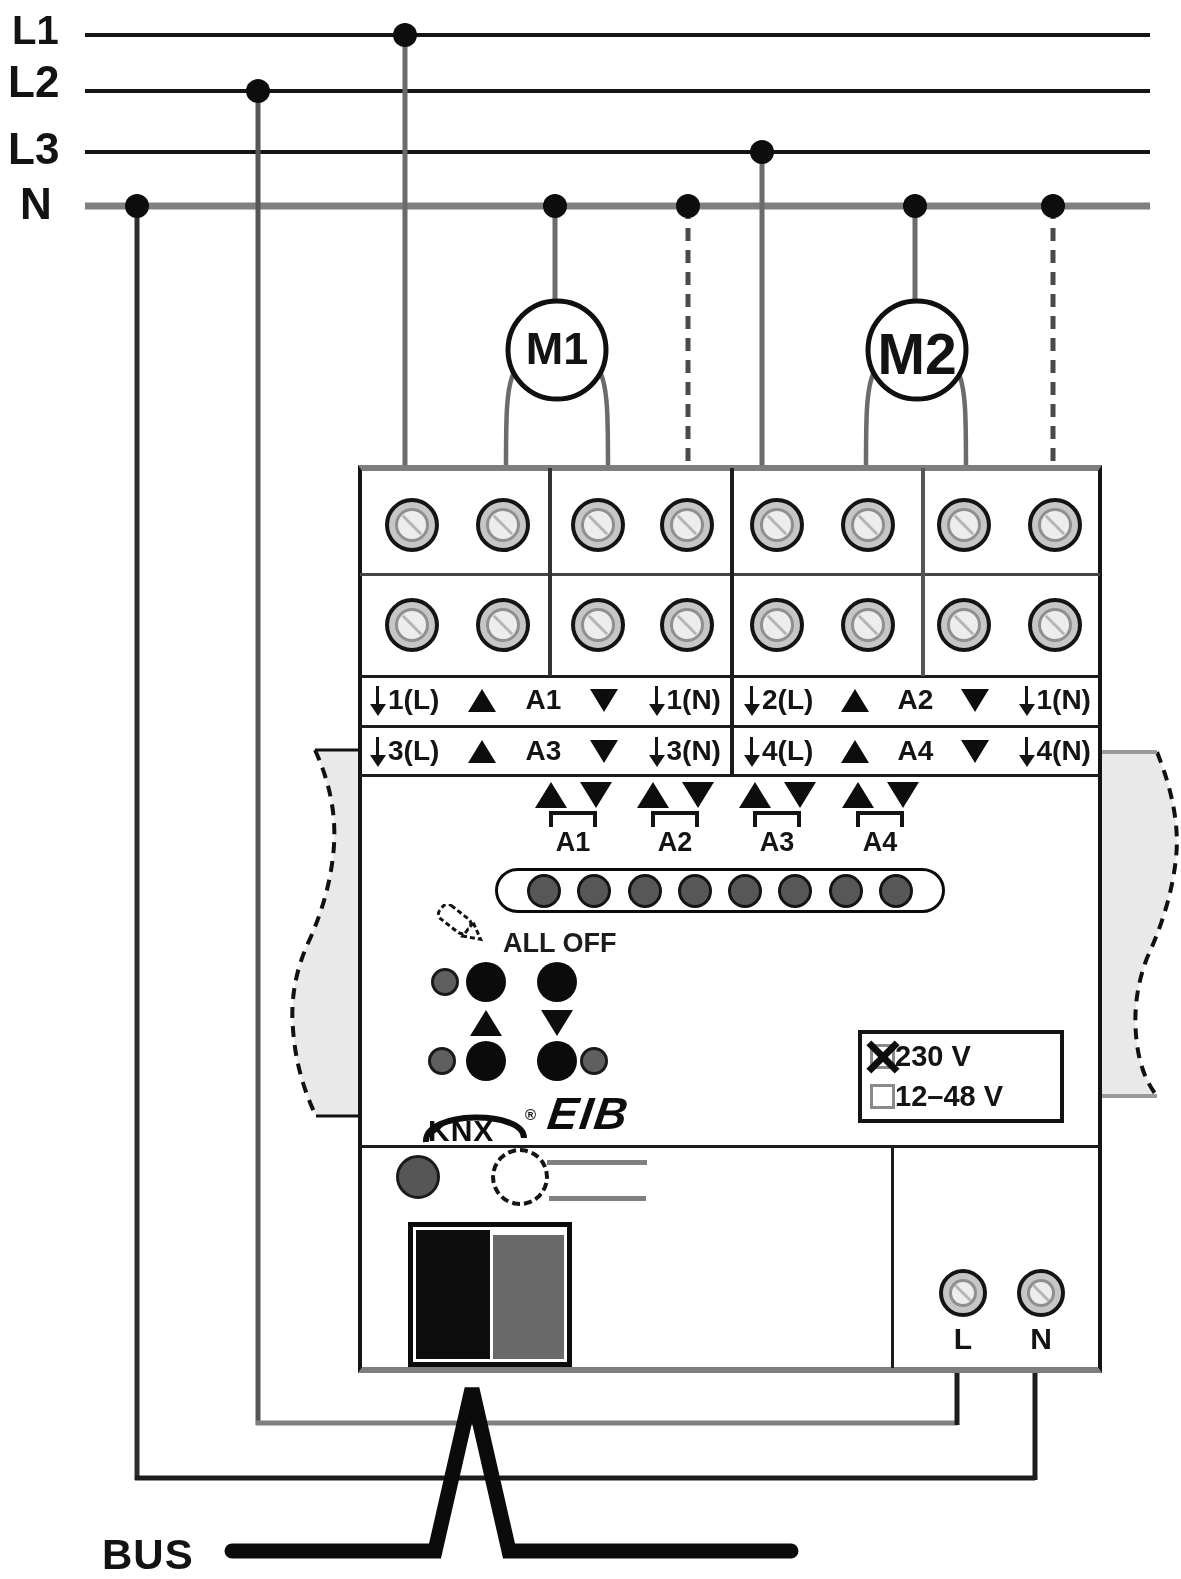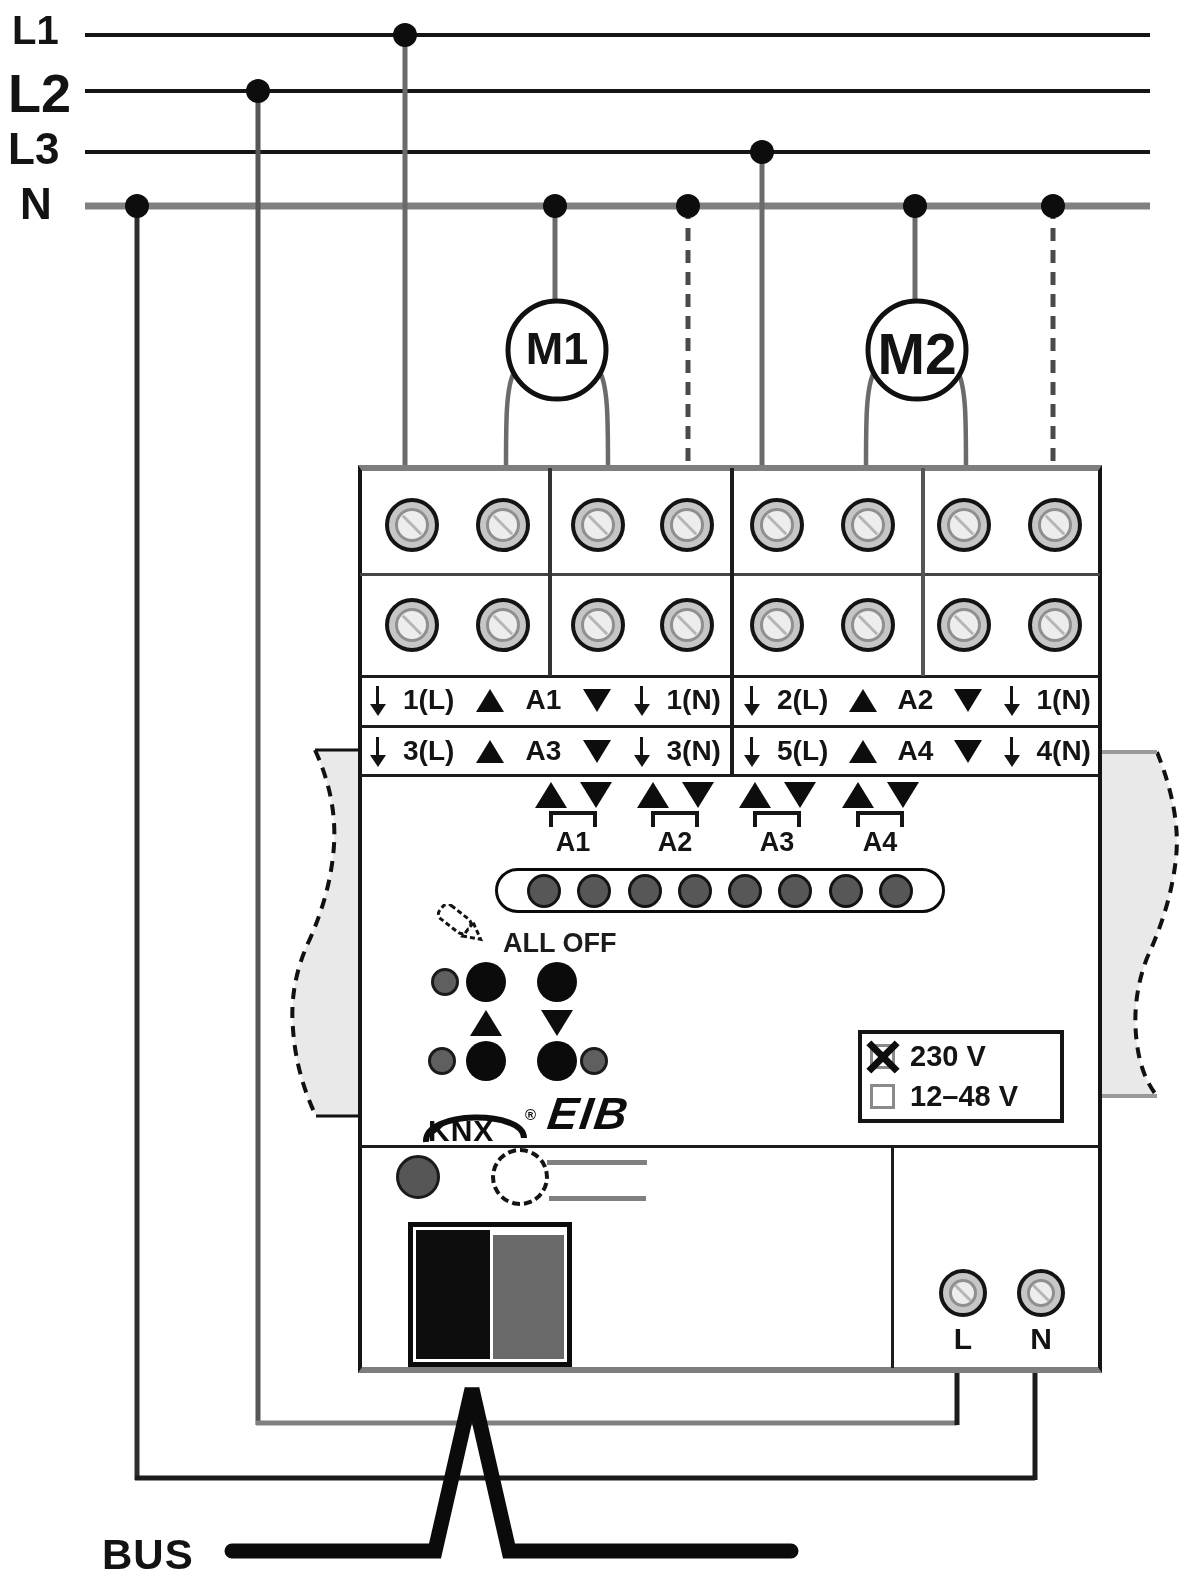--- a/index.html
+++ b/index.html
@@ -29,21 +29,21 @@
     background:#b5b5b5;transform:translate(-50%,-50%) rotate(45deg);}
   .screw.sm{width:48px;height:48px;}
   .screw.sm::after{width:22px;}
   
   .termrow{position:absolute;display:flex;align-items:center;justify-content:space-between;
     padding:0 7px;box-sizing:border-box;font-weight:bold;font-size:28px;z-index:3;color:#141414;}
   .wireglyph{display:inline-block;position:relative;width:17px;height:31px;}
   .wireglyph::before{content:"";position:absolute;left:7px;top:1px;width:3px;height:19px;background:#141414;}
   .wireglyph::after{content:"";position:absolute;left:1px;top:19px;width:0;height:0;
     border-left:8px solid transparent;border-right:8px solid transparent;border-top:12px solid #141414;}
-  .lgroup{display:flex;align-items:center;gap:17px;}
+  .lgroup{display:flex;align-items:center;gap:2px;}
   .tri-up{width:0;height:0;border-left:16px solid transparent;border-right:16px solid transparent;
     border-bottom:26px solid #0d0d0d;}
   .tri-down{width:0;height:0;border-left:16px solid transparent;border-right:16px solid transparent;
     border-top:26px solid #0d0d0d;}
   .tri-sm{border-left-width:14px;border-right-width:14px;}
   .tri-sm.tri-up{border-bottom-width:23px;}
   .tri-sm.tri-down{border-top-width:23px;}
   
   .igroup{position:absolute;width:84px;z-index:3;}
   .igroup .tris{display:flex;justify-content:center;gap:13px;}
@@ -61,21 +61,21 @@
   .tri-abs{position:absolute;z-index:3;}
   
   .knx{position:absolute;width:112px;height:52px;z-index:3;}
   .knx .word{position:absolute;left:8px;bottom:2px;font-weight:bold;font-size:30px;letter-spacing:1px;color:#0d0d0d;}
   .knx .reg{position:absolute;right:-4px;top:8px;font-size:15px;font-weight:bold;color:#0d0d0d;}
   .eib{position:absolute;font-weight:bold;font-style:italic;font-size:45px;letter-spacing:2px;
     transform:skewX(-8deg);color:#0d0d0d;z-index:3;}
   
   .vbox{position:absolute;width:206px;height:93px;border:4px solid #141414;box-sizing:border-box;
     display:flex;flex-direction:column;justify-content:space-around;padding:3px 8px;z-index:3;background:#fff;}
-  .vrow{display:flex;align-items:center;gap:15px;}
+  .vrow{display:flex;align-items:center;}
   .cb{position:relative;width:25px;height:25px;border:3px solid #8a8a8a;box-sizing:border-box;background:#fff;}
   .cb.checked::before,.cb.checked::after{content:"";position:absolute;left:50%;top:50%;
     width:40px;height:7px;background:#0d0d0d;}
   .cb.checked::before{transform:translate(-50%,-50%) rotate(45deg);}
   .cb.checked::after{transform:translate(-50%,-50%) rotate(-45deg);}
   .vlabel{font-weight:bold;font-size:29px;color:#141414;}
   
   .prg-led{position:absolute;width:44px;height:44px;border-radius:50%;background:#565656;
     border:3px solid #1a1a1a;box-sizing:border-box;z-index:3;}
   .prg-btn{position:absolute;width:58px;height:58px;border-radius:50%;background:#fff;
@@ -135,21 +135,21 @@
 
     <polyline points="256,1423 957,1423" fill="none" stroke="#808080" stroke-width="5"></polyline>
     <line x1="957" y1="1425" x2="957" y2="1371" stroke="#1c1c1c" stroke-width="5"></line>
     <polyline points="135,1478 1035,1478" fill="none" stroke="#1c1c1c" stroke-width="5"></polyline>
     <line x1="1035" y1="1480" x2="1035" y2="1371" stroke="#1c1c1c" stroke-width="5"></line>
 
     <polyline points="232,1551 435,1551 472,1389 509,1551 791,1551" fill="none" stroke="#0b0b0b" stroke-width="15" stroke-linecap="round" stroke-linejoin="miter"></polyline>
   </svg>
 
   <div class="lbl" style="left:12px;top:10px;font-size:40px;">L1</div>
-  <div class="lbl" style="left:8px;top:66px;font-size:54px;">L2</div>
+  <div class="lbl" style="left:8px;top:60px;font-size:44px;">L2</div>
   <div class="lbl" style="left:8px;top:127px;font-size:44px;">L3</div>
   <div class="lbl" style="left:20px;top:182px;font-size:44px;">N</div>
 
   <div class="lbl" style="left:515px;top:326px;width:84px;font-size:45px;text-align:center;z-index:2;">M1</div>
   <div class="lbl" style="left:875px;top:326px;width:84px;font-size:57px;text-align:center;z-index:2;">M2</div>
 
   <div class="device"></div>
 
   <div class="hline z3" style="left:360px;top:573px;width:740px;background:#444;"></div>
   <div class="hline z3" style="left:360px;top:675px;width:740px;"></div>
@@ -212,21 +212,21 @@
     <span>A3</span>
     <span class="tri-down tri-sm"></span>
     <span class="lgroup">
         <span class="wireglyph"></span>
         <span>3(N)</span>
       </span>
   </div>
   <div class="termrow" style="left:736px;top:729px;width:362px;height:44px;">
     <span class="lgroup">
         <span class="wireglyph"></span>
-        <span>5(L)</span>
+        <span>4(L)</span>
       </span>
     <span class="tri-up tri-sm"></span>
     <span>A4</span>
     <span class="tri-down tri-sm"></span>
     <span class="lgroup">
         <span class="wireglyph"></span>
         <span>4(N)</span>
       </span>
   </div>
 

